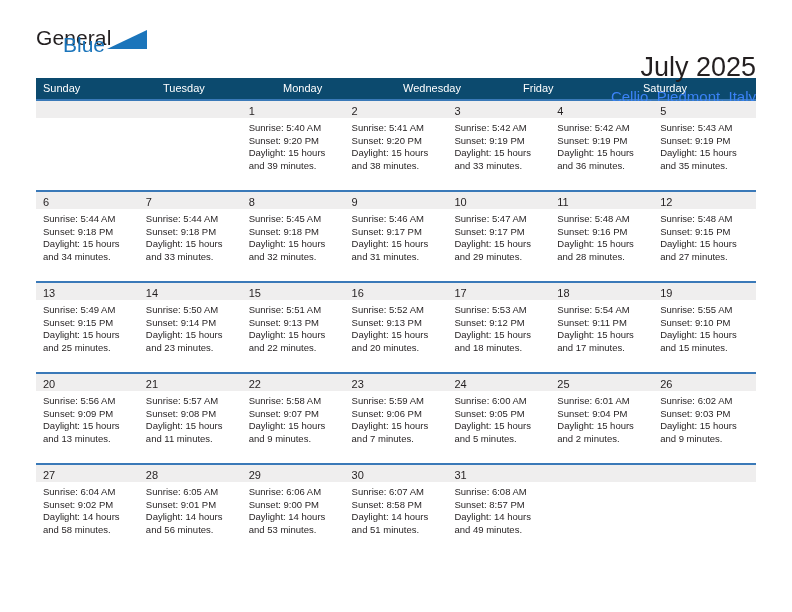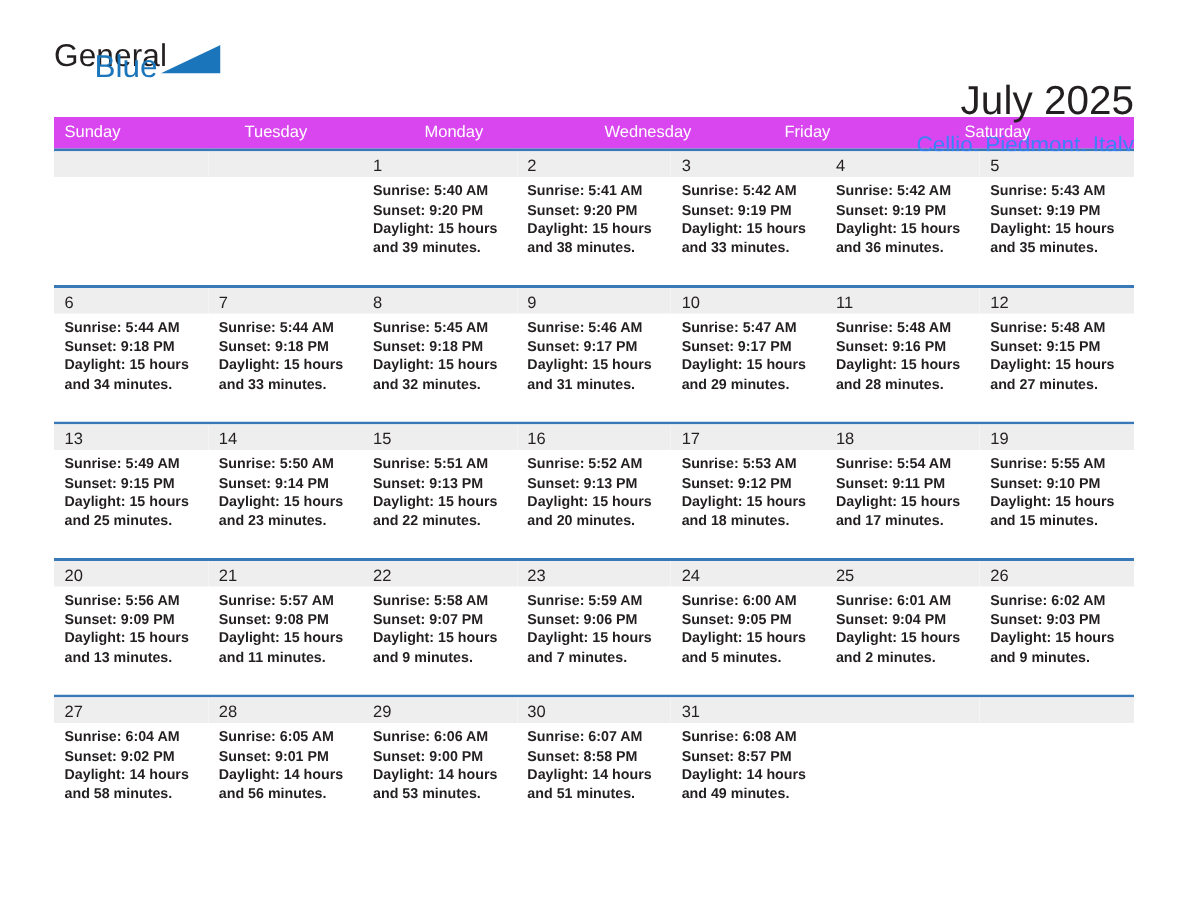--- a/index.html
+++ b/index.html
@@ -85,21 +85,21 @@
     white-space: nowrap;
   }
 
   
   .calendar {
     margin-top: 10px;
     width: 720px;
   }
   .weekdays {
     display: flex;
-    background: #d946ef;
+    background: #0c4a6e;
     height: 21px;
   }
   .weekday {
     flex: 1 1 0;
     color: #ffffff;
     font-size: 11px;
     line-height: 21px;
     padding-left: 7px;
     box-sizing: border-box;
     white-space: nowrap;
@@ -132,21 +132,20 @@
     font-size: 11px;
     line-height: 17px;
     color: #231f20;
     padding-left: 7px;
   }
   .dayinfo {
     padding: 4px 7px 0 7px;
     font-size: 9.5px;
     line-height: 12.6px;
     color: #231f20;
-    font-weight: bold;
   }
   .dayinfo div {
     white-space: nowrap;
   }
 </style>
 </head>
 <body>
 
 <div class="page">
 

